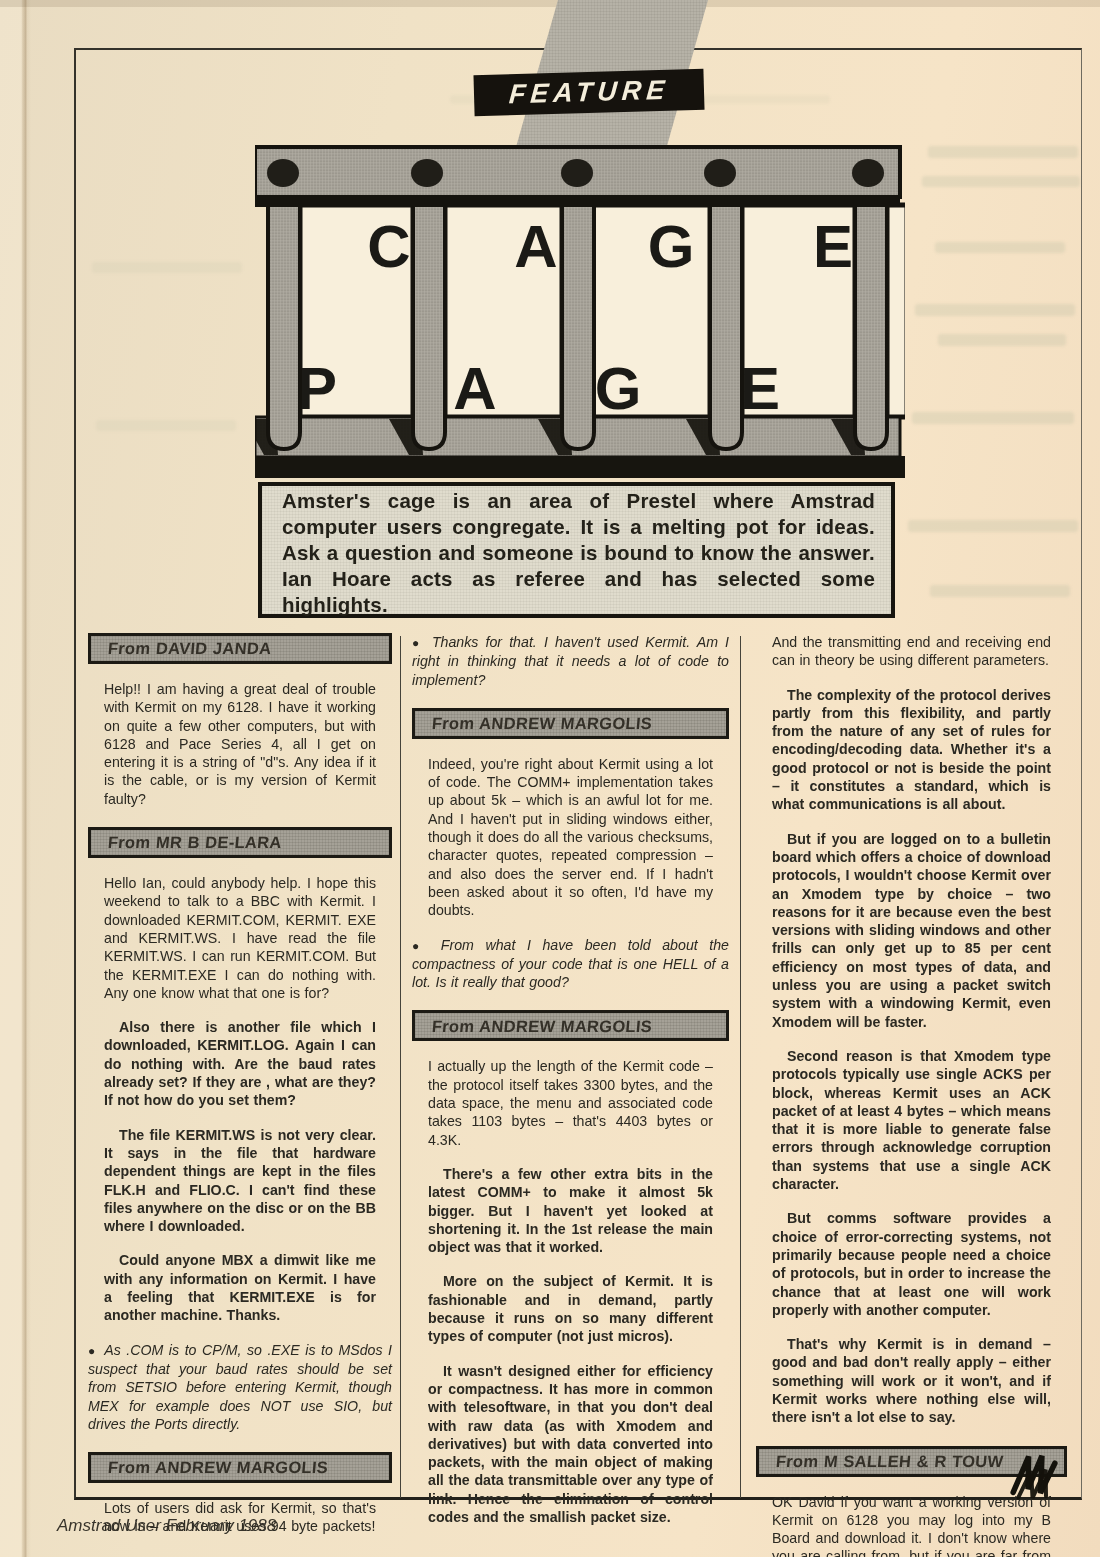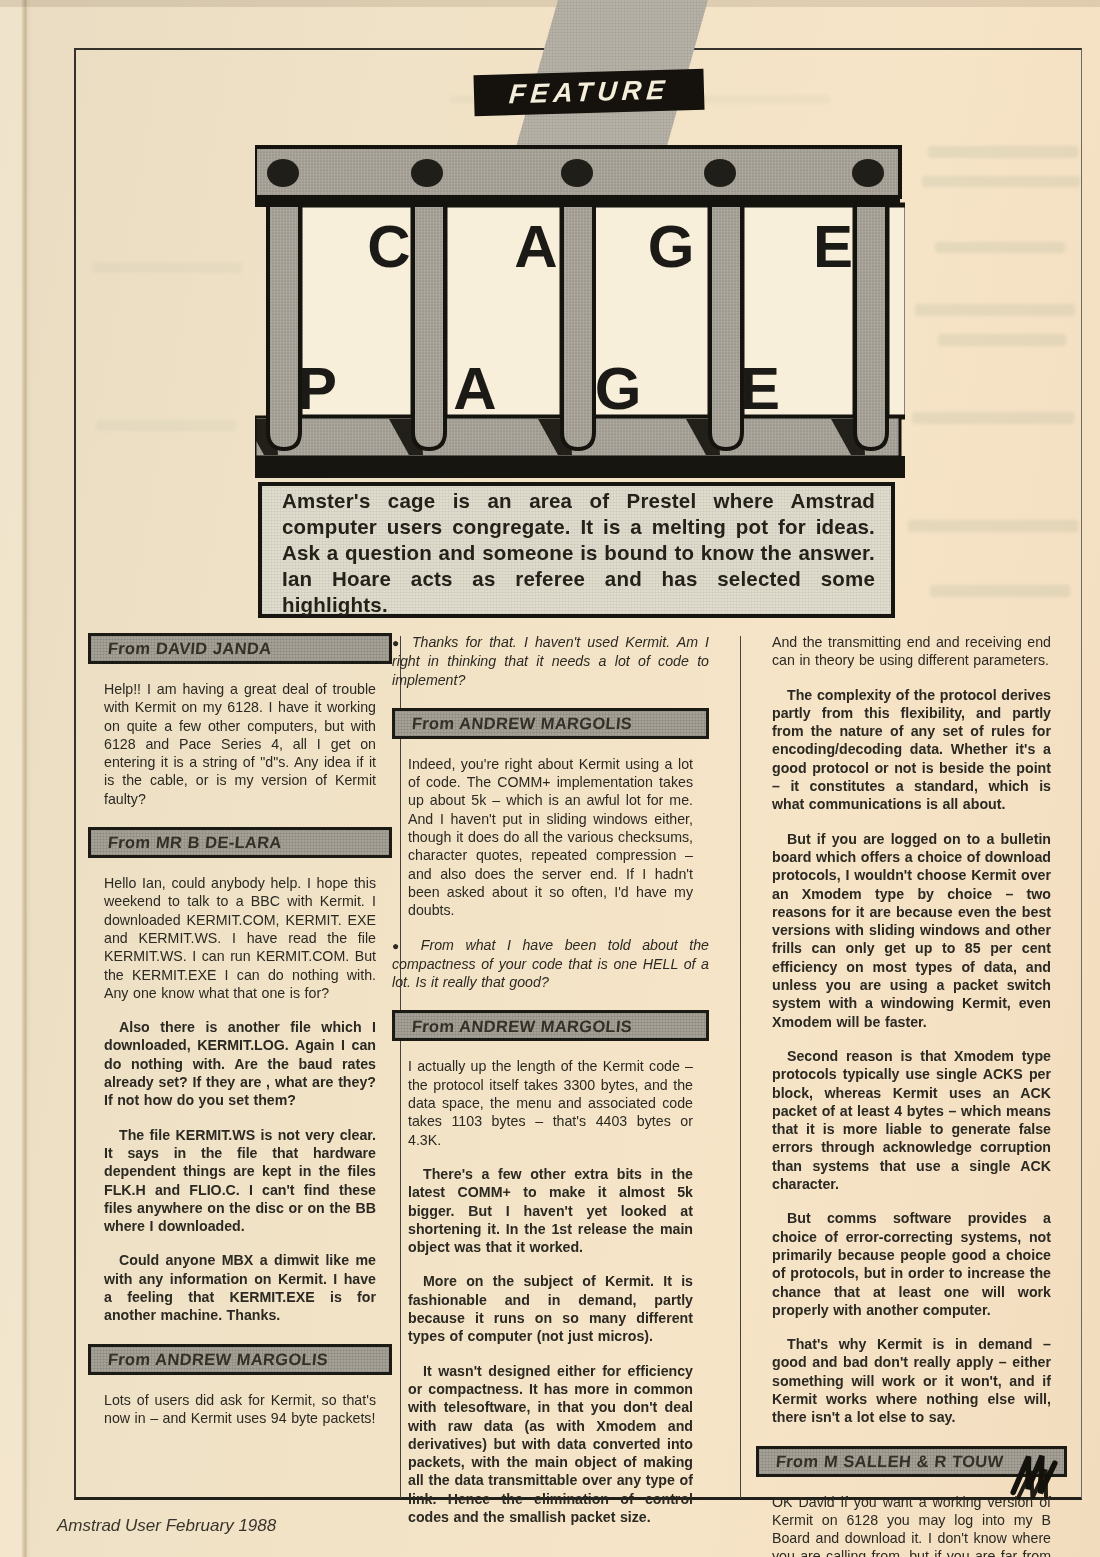--- a/index.html
+++ b/index.html
@@ -34,21 +34,21 @@
     background:
       repeating-linear-gradient(0deg,rgba(90,88,74,.07) 0 1px,transparent 1px 3px),
       repeating-linear-gradient(90deg,rgba(90,88,74,.06) 0 1px,transparent 1px 3px),
       #e0dccd;
     padding:2px 16px 0 20px;font-weight:bold;font-size:20.5px;line-height:26px;
     color:#232119;text-align:justify;letter-spacing:.2px;}
   
   .col{position:absolute;top:633px;font-size:14.2px;line-height:18.3px;color:#2b2922;
     text-align:justify;word-spacing:.6px;}
   .col-1{left:88px;width:304px;}
-  .col-2{left:392px;width:317px;}
+  .col-2{left:412px;width:317px;}
   .col-3{left:756px;width:311px;}
   .col > :first-child{margin-top:0;}
   .para{margin:16px;}
   .para.indent{text-indent:15px;font-weight:bold;}
   .reply{font-style:italic;margin:8px 0 6px;}
   .bullet{font-style:normal;font-size:12px;margin-right:3px;}
   .section-header{height:31px;box-sizing:border-box;border:3px solid #1c1a14;
     margin:19px 0 12px;display:flex;align-items:center;padding-left:17px;
     background:
       repeating-linear-gradient(0deg,rgba(60,58,48,.13) 0 1px,transparent 1px 3px),
@@ -159,20 +159,21 @@
         <span class="sh-text">From DAVID JANDA</span>
       </div>
       <p class="para">Help!! I am having a great deal of trouble with Kermit on my 6128. I have it working on quite a few other computers, but with 6128 and Pace Series 4, all I get on entering it is a string of "d"s. Any idea if it is the cable, or is my version of Kermit faulty?</p>
       <div class="section-header">
         <span class="sh-text">From MR B DE-LARA</span>
       </div>
       <p class="para">Hello Ian, could anybody help. I hope this weekend to talk to a BBC with Kermit. I downloaded KERMIT.COM, KERMIT. EXE and KERMIT.WS. I have read the file KERMIT.WS. I can run KERMIT.COM. But the KERMIT.EXE I can do nothing with. Any one know what that one is for?</p>
       <p class="para indent">Also there is another file which I downloaded, KERMIT.LOG. Again I can do nothing with. Are the baud rates already set? If they are , what are they? If not how do you set them?</p>
       <p class="para indent">The file KERMIT.WS is not very clear. It says in the file that hardware dependent things are kept in the files FLK.H and FLIO.C. I can't find these files anywhere on the disc or on the BB where I downloaded.</p>
       <p class="para indent">Could anyone MBX a dimwit like me with any information on Kermit. I have a feeling that KERMIT.EXE is for another machine. Thanks.</p>
+      <p class="reply"><span class="bullet">●</span> As .COM is to CP/M, so .EXE is to MSdos I suspect that your baud rates should be set from SETSIO before entering Kermit, though MEX for example does NOT use SIO, but drives the Ports directly.</p>
       <div class="section-header">
         <span class="sh-text">From ANDREW MARGOLIS</span>
       </div>
       <p class="para">Lots of users did ask for Kermit, so that's now in – and Kermit uses 94 byte packets!</p>
     </div>
   <div class="col col-2">
       <p class="reply"><span class="bullet">●</span> Thanks for that. I haven't used Kermit. Am I right in thinking that it needs a lot of code to implement?</p>
       <div class="section-header">
         <span class="sh-text">From ANDREW MARGOLIS</span>
       </div>
@@ -184,21 +185,21 @@
       <p class="para">I actually up the length of the Kermit code – the protocol itself takes 3300 bytes, and the data space, the menu and associated code takes 1103 bytes – that's 4403 bytes or 4.3K.</p>
       <p class="para indent">There's a few other extra bits in the latest COMM+ to make it almost 5k bigger. But I haven't yet looked at shortening it. In the 1st release the main object was that it worked.</p>
       <p class="para indent">More on the subject of Kermit. It is fashionable and in demand, partly because it runs on so many different types of computer (not just micros).</p>
       <p class="para indent">It wasn't designed either for efficiency or compactness. It has more in common with telesoftware, in that you don't deal with raw data (as with Xmodem and derivatives) but with data converted into packets, with the main object of making all the data transmittable over any type of link. Hence the elimination of control codes and the smallish packet size.</p>
     </div>
   <div class="col col-3">
       <p class="para">And the transmitting end and receiving end can in theory be using different parameters.</p>
       <p class="para indent">The complexity of the protocol derives partly from this flexibility, and partly from the nature of any set of rules for encoding/decoding data. Whether it's a good protocol or not is beside the point – it constitutes a standard, which is what communications is all about.</p>
       <p class="para indent">But if you are logged on to a bulletin board which offers a choice of download protocols, I wouldn't choose Kermit over an Xmodem type by choice – two reasons for it are because even the best versions with sliding windows and other frills can only get up to 85 per cent efficiency on most types of data, and unless you are using a packet switch system with a windowing Kermit, even Xmodem will be faster.</p>
       <p class="para indent">Second reason is that Xmodem type protocols typically use single ACKS per block, whereas Kermit uses an ACK packet of at least 4 bytes – which means that it is more liable to generate false errors through acknowledge corruption than systems that use a single ACK character.</p>
-      <p class="para indent">But comms software provides a choice of error-correcting systems, not primarily because people good a choice of protocols, but in order to increase the chance that at least one will work properly with another computer.</p>
+      <p class="para indent">But comms software provides a choice of error-correcting systems, not primarily because people need a choice of protocols, but in order to increase the chance that at least one will work properly with another computer.</p>
       <p class="para indent">That's why Kermit is in demand – good and bad don't really apply – either something will work or it won't, and if Kermit works where nothing else will, there isn't a lot else to say.</p>
       <div class="section-header">
         <span class="sh-text">From M SALLEH &amp; R TOUW</span>
       </div>
       <p class="para">OK David if you want a working version of Kermit on 6128 you may log into my B Board and download it. I don't know where you are calling from, but if you are far from London it is not worth it. Call now Infotel Ros (01-581 3376). See you there. And also to the user who wants various COMMS software in CP/M may log in as well.</p>
     </div>
 
   <svg class="abs" style="left:1008px;top:1450px" width="54" height="56" viewBox="0 0 54 56">
     <g transform="rotate(10 27 28)" stroke="#14120c" fill="none" stroke-linecap="round">
       <path d="M8 46 L17 8 L22 40 L30 5 L35 42 L44 10" stroke-width="5.5"></path>

